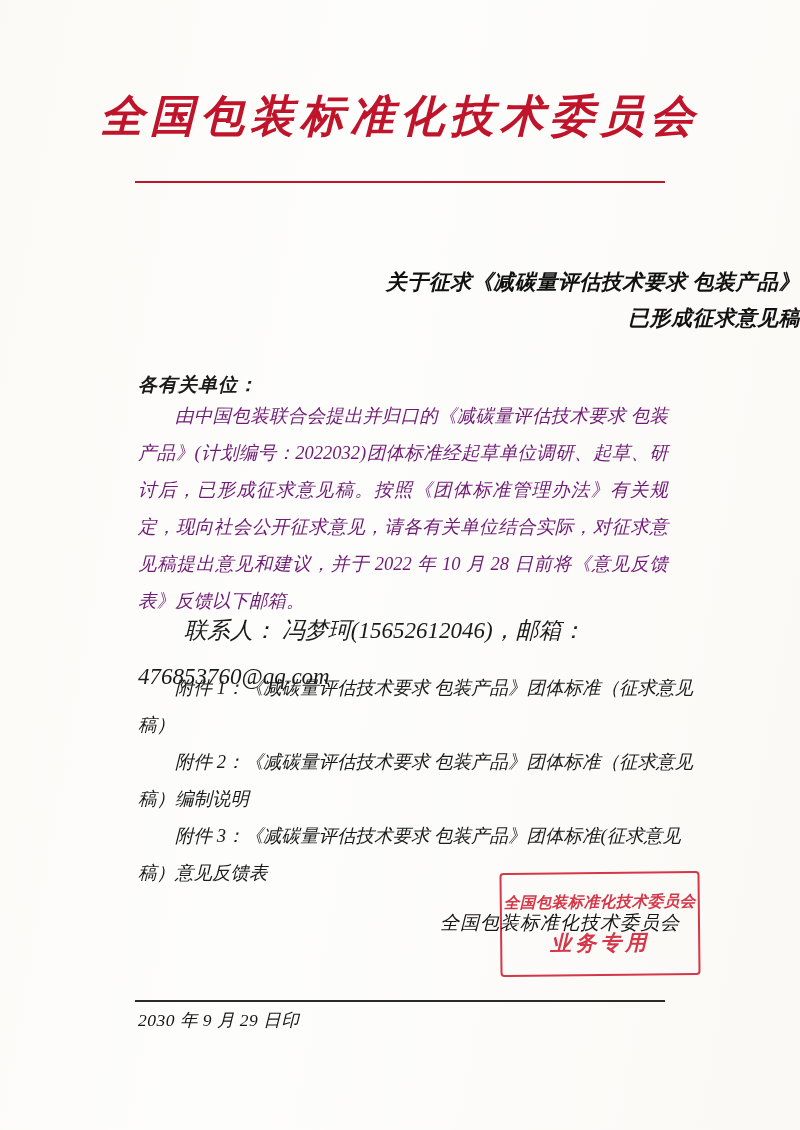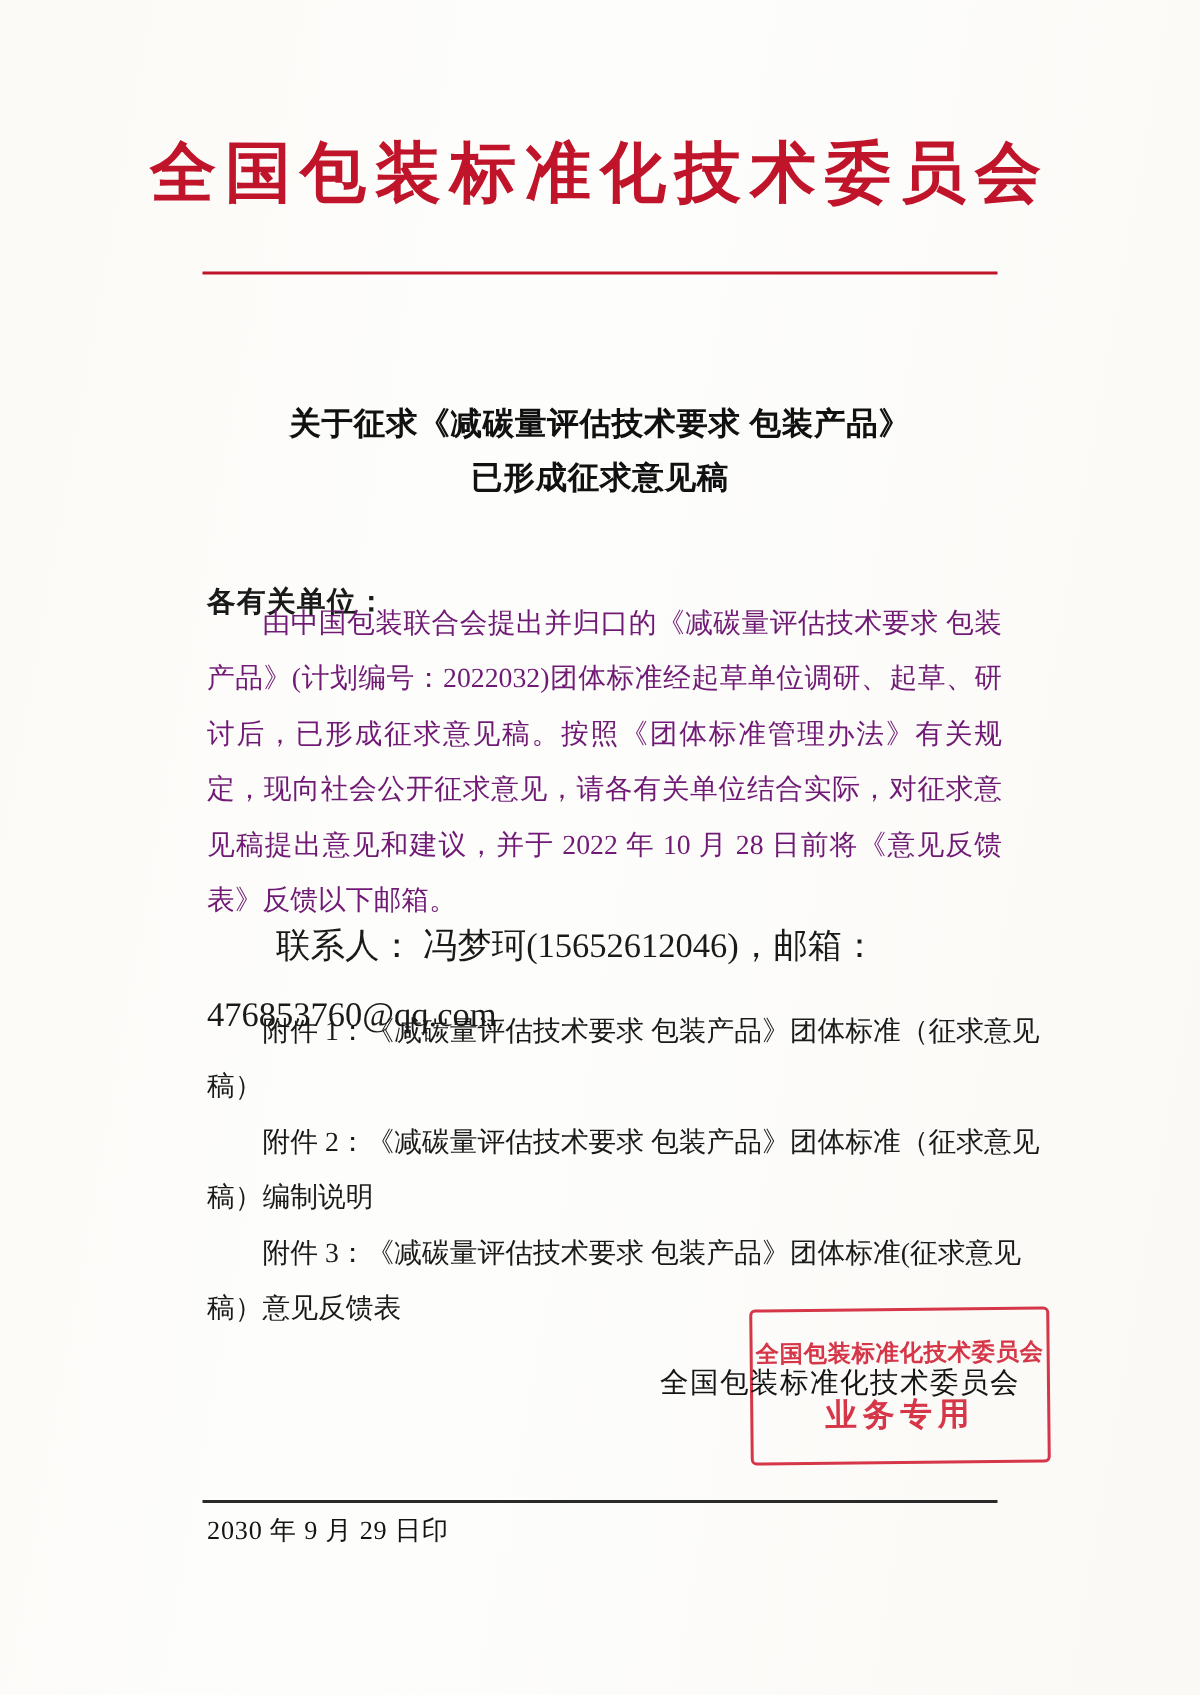--- a/index.html
+++ b/index.html
@@ -12,20 +12,21 @@
     height: 1130px;
     position: relative;
     font-family: "Liberation Serif", "DejaVu Serif", serif;
     color: #1a1a1a;
     overflow: hidden;
   }
   .page {
     position: absolute;
     inset: 0;
     background: #fdfdfb;
+    font-style: italic;
   }
   
   .page::before {
     content: "";
     position: absolute;
     inset: 0;
     background:
       linear-gradient(100deg, rgba(250,248,244,0.7) 0%, rgba(255,255,255,0.2) 40%, rgba(248,246,242,0.6) 100%);
     pointer-events: none;
   }
@@ -63,31 +64,31 @@
     font-size: 17px;
     letter-spacing: 1px;
     color: #1c1c1c;
   }
 
   .subject {
     position: absolute;
     top: 264px;
     left: 0;
     right: 0;
-    text-align: center;
+    text-align: right;
     font-weight: bold;
     font-size: 21px;
     line-height: 1.72;
     letter-spacing: 0.5px;
     color: #111;
   }
 
   .salutation {
     position: absolute;
-    top: 388px;
+    top: 372px;
     left: 138px;
     font-weight: bold;
     font-size: 19px;
     letter-spacing: 1px;
   }
 
   .body-block {
     position: absolute;
     left: 138px;
     width: 530px;

